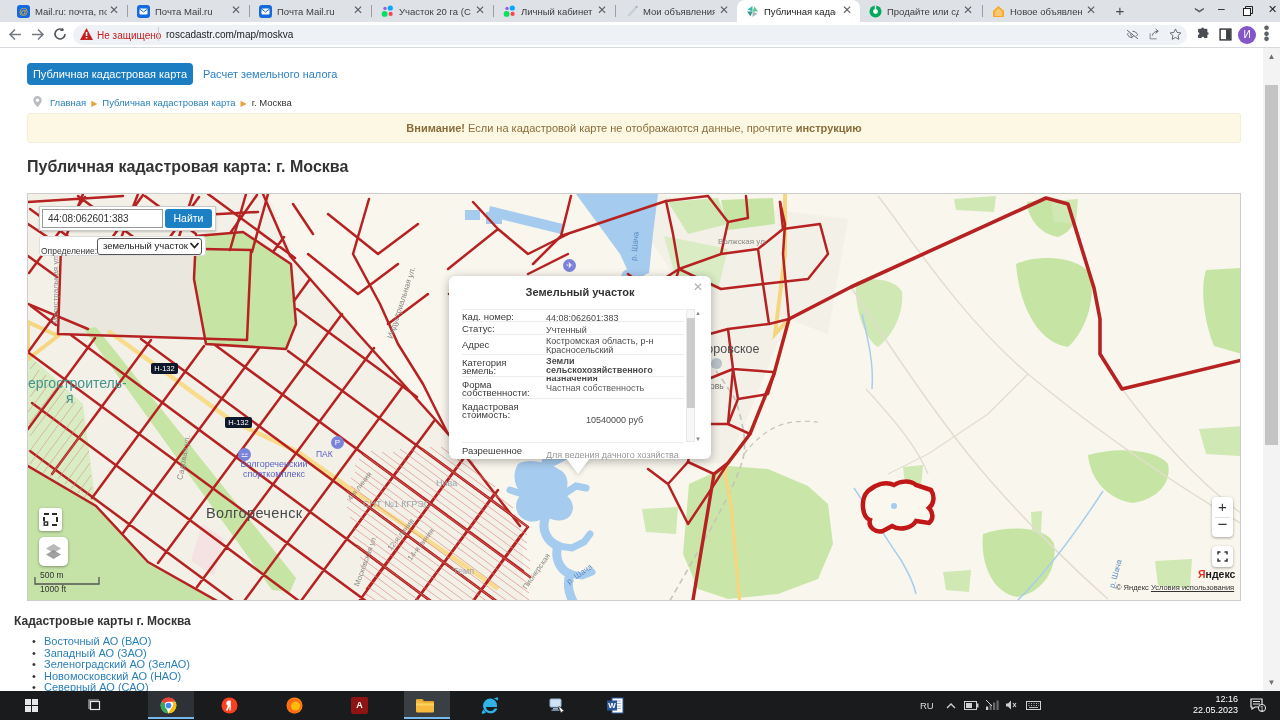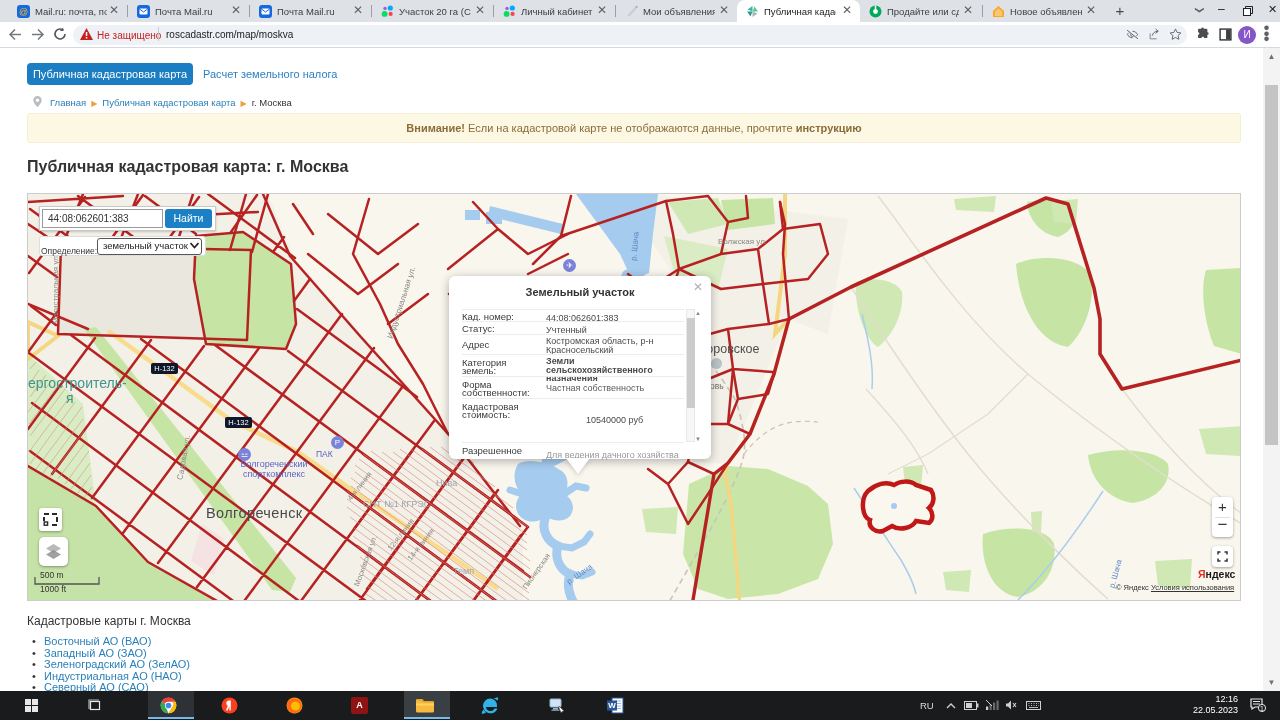--- a/index.html
+++ b/index.html
@@ -23,21 +23,21 @@
   #sthumb { position:absolute; left:1265px; top:85px; width:13px; height:360px; background:#c4c4c4; }
   .sarrow { position:absolute; left:1263px; width:17px; height:17px; color:#707070; font-size:8px; text-align:center; line-height:17px;}
   #btn-pkk { position:absolute; left:27px; top:63px; width:166px; height:22px; background:#1b7ec2; border-radius:4px; color:#fff; font-size:11px; text-align:center; line-height:22px; }
   #lnk-tax { position:absolute; left:203px; top:68px; font-size:11px; color:#2c81c5; }
   #crumbs { position:absolute; left:50px; top:97px; font-size:9.5px; color:#444; }
   #crumbs a { color:#2980b9; text-decoration:none; }
   .crar { color:#e8a33d; font-size:8px; padding:0 5px; }
   #banner { position:absolute; left:27px; top:113px; width:1214px; height:30px; background:#fcf8e3; border:1px solid #f5eed6; border-radius:3px; color:#8a6d3b; font-size:11px; text-align:center; line-height:28px; }
   #h1 { position:absolute; left:27px; top:158px; font-size:16px; font-weight:bold; color:#333; }
   #mapbox { position:absolute; left:27px; top:193px; width:1214px; height:408px; border:1px solid #ccc; background:#f7f4ec; }
-  #h2 { position:absolute; left:27px; top:614px; font-size:12px; font-weight:normal; color:#333; }
+  #h2 { position:absolute; left:14px; top:614px; font-size:12px; font-weight:bold; color:#333; }
   ul#aolist { position:absolute; left:44px; top:636px; list-style:none; }
   #aolist li { font-size:11px; height:11.6px; line-height:11.6px; color:#2980b9; }
   #aolist li::before { content:"•"; color:#333; position:absolute; left:-12px; }
 
   .ml { position:absolute; line-height:1.1; }
   .shield { position:absolute; width:27px; height:11px; background:#0f172a; border-radius:2px; color:#fff; font-size:7.5px; text-align:center; line-height:11px; }
   .poi { position:absolute; width:13px; height:13px; border-radius:50%; background:#7b82da; color:#fff; font-size:8px; text-align:center; line-height:13px; }
   .mbtn { position:absolute; background:#fff; border-radius:3px; box-shadow:0 1px 3px rgba(0,0,0,.35); }
   #popup { position:absolute; left:421px; top:82px; width:262px; height:183px; background:#fff; border-radius:6px; box-shadow:0 2px 10px rgba(0,0,0,.3); }
   #ptail { position:absolute; left:538px; top:264px; width:0; height:0; border-left:12px solid transparent; border-right:12px solid transparent; border-top:16px solid #fff; filter:drop-shadow(0 2px 2px rgba(0,0,0,.15)); }
@@ -421,21 +421,21 @@
   <div class="psarr" style="top:34px;">▲</div>
   <div class="psarr" style="top:160px;">▼</div>
 </div>
 <div id="ptail"></div>
 </div>
 <div id="h2">Кадастровые карты г. Москва</div>
 <ul id="aolist">
 <li>Восточный АО (ВАО)</li>
 <li>Западный АО (ЗАО)</li>
 <li>Зеленоградский АО (ЗелАО)</li>
-<li>Индустриальная АО (НАО)</li>
+<li>Новомосковский АО (НАО)</li>
 <li>Северный АО (САО)</li>
 </ul>
 
 <div id="taskbar"></div>
 
 <svg class="abs" style="left:25px;top:699px;" width="13" height="13" viewBox="0 0 13 13">
     <rect x="0" y="0" width="6" height="6" fill="#e8e8e8"></rect>
     <rect x="7" y="0" width="6" height="6" fill="#e8e8e8"></rect>
     <rect x="0" y="7" width="6" height="6" fill="#e8e8e8"></rect>
     <rect x="7" y="7" width="6" height="6" fill="#e8e8e8"></rect>

